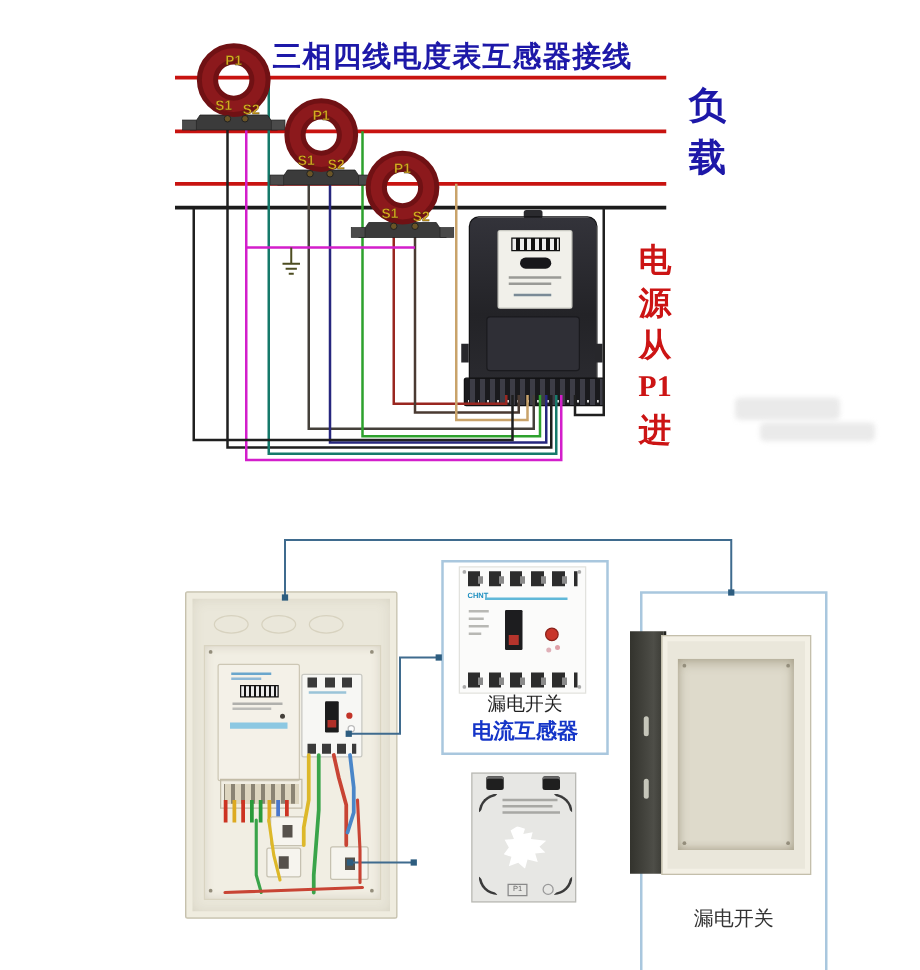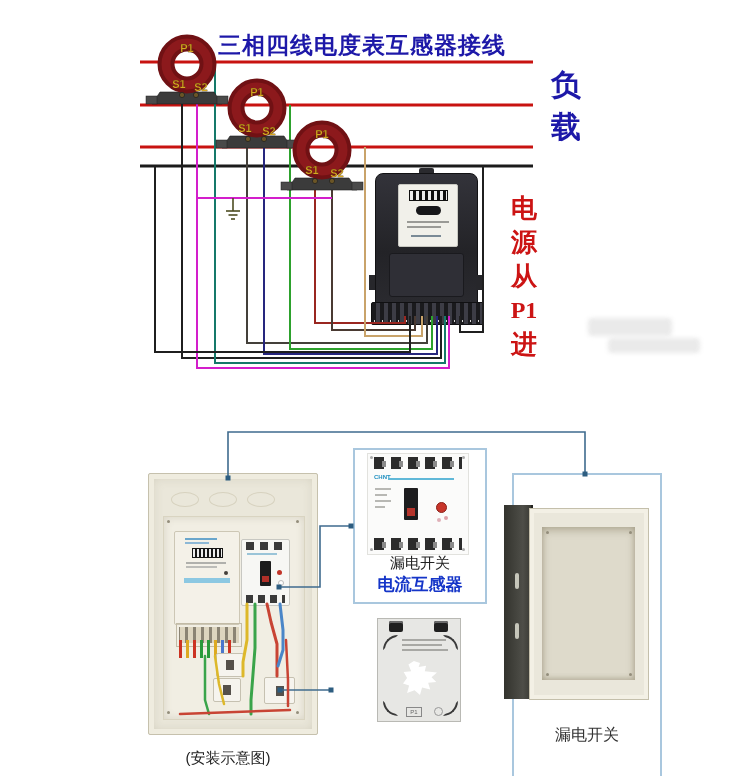--- a/index.html
+++ b/index.html
@@ -186,21 +186,20 @@
     <div class="ctblk" style="left:67px;top:179px;width:26px;height:22px">
         <i></i>
       </div>
     <div class="ctblk" style="left:64px;top:204px;width:26px;height:22px">
         <i></i>
       </div>
     <div class="ctblk" style="left:115px;top:203px;width:29px;height:25px">
         <i></i>
       </div>
   </div>
-  <div class="caption">(安装示意图)</div>
 
   <div class="card" style="left: 353px; top: 448px; width: 130px; height: 152px; border-color: rgb(169, 199, 222);">
     <div class="card-label" style="top:104px;font-size:15px">漏电开关</div>
     <div class="card-label" style="top: 123px; font-size: 17px; font-weight: bold; color: rgb(21, 53, 200);">电流互感器</div>
   </div>
   <div class="abs photo bphoto">
     <div class="row1"></div>
       <div class="row1b"></div>
     <div class="brand">CHNT</div>
     <div class="rule"></div>

